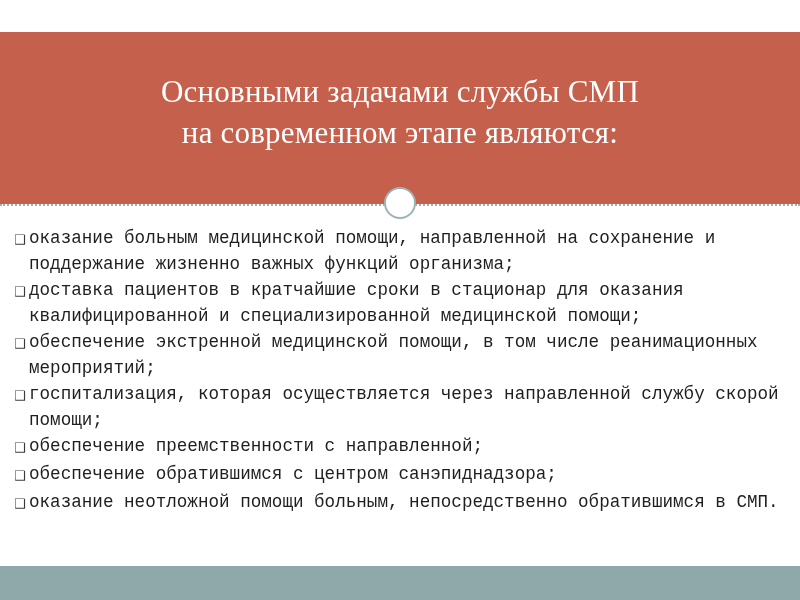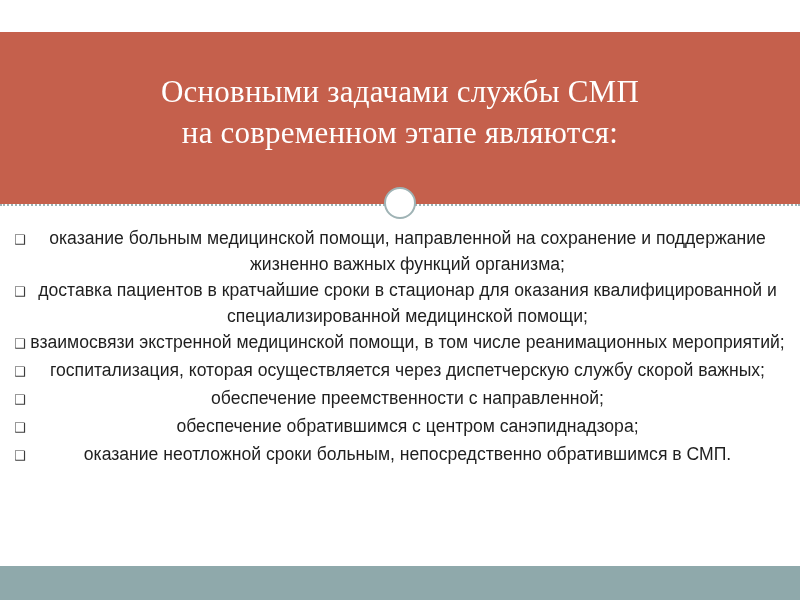--- a/index.html
+++ b/index.html
@@ -92,25 +92,25 @@
     flex: 0 0 auto;
     width: 15px;
     color: #3b3b3b;
     font-family: "DejaVu Sans", sans-serif;
     font-size: 13px;
     line-height: 26px;
     padding-top: 1px;
   }
   .bullet-text {
     flex: 1 1 auto;
-    font-family: Liberation Sans, sans-serif;
+    font-family: Liberation Mono, monospace;
     font-size: 17.6px;
     line-height: 25.5px;
     color: #1f1f1f;
-    text-align: center;
+    text-align: left;
   }
   .bottom-band {
     position: absolute;
     left: 0;
     bottom: 0;
     width: 800px;
     height: 34px;
     background: #8fa9ab;
   }
 </style>
@@ -138,40 +138,40 @@
       <span class="bullet-text">оказание больным медицинской помощи, направленной на сохранение и поддержание жизненно важных функций организма;</span>
     </div>
 
     <div class="bullet-item">
       <span class="bullet-marker">❑</span>
       <span class="bullet-text">доставка пациентов в кратчайшие сроки в стационар для оказания квалифицированной и специализированной медицинской помощи;</span>
     </div>
 
     <div class="bullet-item">
       <span class="bullet-marker">❑</span>
-      <span class="bullet-text">взаимосвязи экстренной медицинской помощи, в том числе реанимационных мероприятий;</span>
+      <span class="bullet-text">обеспечение экстренной медицинской помощи, в том числе реанимационных мероприятий;</span>
     </div>
 
     <div class="bullet-item">
       <span class="bullet-marker">❑</span>
-      <span class="bullet-text">госпитализация, которая осуществляется через диспетчерскую службу скорой важных;</span>
+      <span class="bullet-text">госпитализация, которая осуществляется через направленной службу скорой помощи;</span>
     </div>
 
     <div class="bullet-item">
       <span class="bullet-marker">❑</span>
       <span class="bullet-text">обеспечение преемственности с направленной;</span>
     </div>
 
     <div class="bullet-item">
       <span class="bullet-marker">❑</span>
       <span class="bullet-text">обеспечение обратившимся с центром санэпиднадзора;</span>
     </div>
 
     <div class="bullet-item">
       <span class="bullet-marker">❑</span>
-      <span class="bullet-text">оказание неотложной сроки больным, непосредственно обратившимся в СМП.</span>
+      <span class="bullet-text">оказание неотложной помощи больным, непосредственно обратившимся в СМП.</span>
     </div>
 
   </div>
 
   <div class="bottom-band"></div>
 
 </div>
 
 </body></html>

